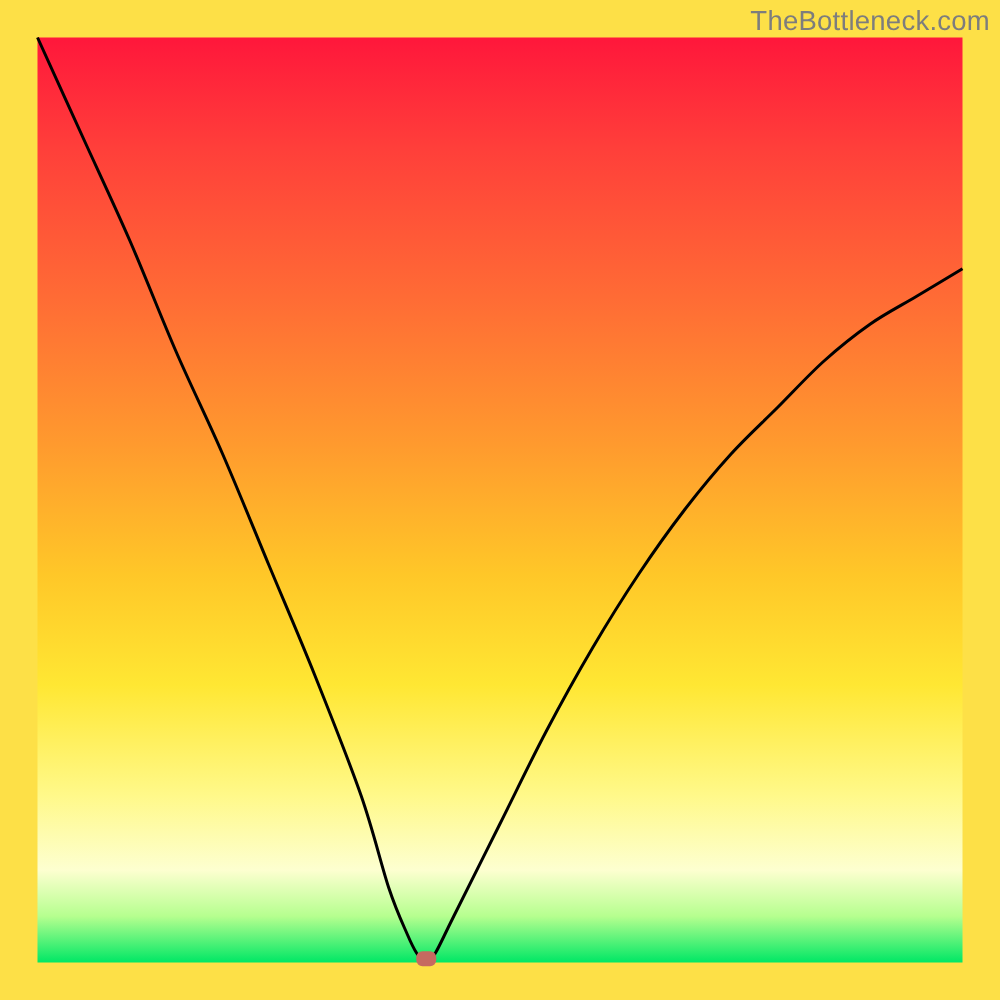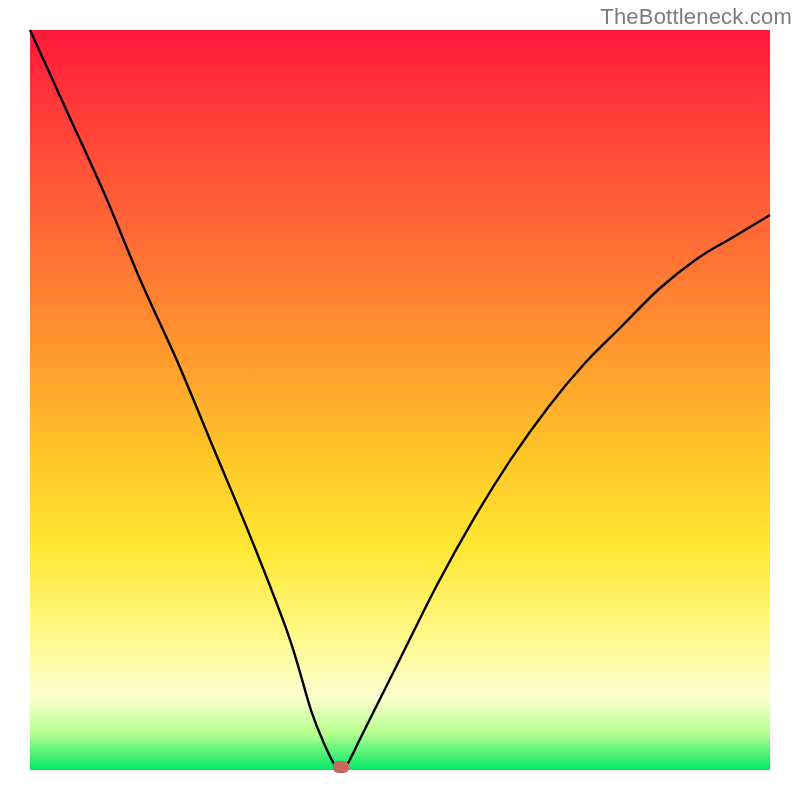--- a/index.html
+++ b/index.html
@@ -10,21 +10,21 @@
     background: #000;
     overflow: hidden;
     font-family: Arial, Helvetica, sans-serif;
   }
   .frame {
     position: absolute;
     left: 0;
     top: 0;
     width: 800px;
     height: 800px;
-    background: #ffffff;
+    background: #fde047;
   }
   .plot {
     position: absolute;
     left: 30px;
     top: 30px;
     width: 740px;
     height: 740px;
     
     background: linear-gradient(
       to bottom,

